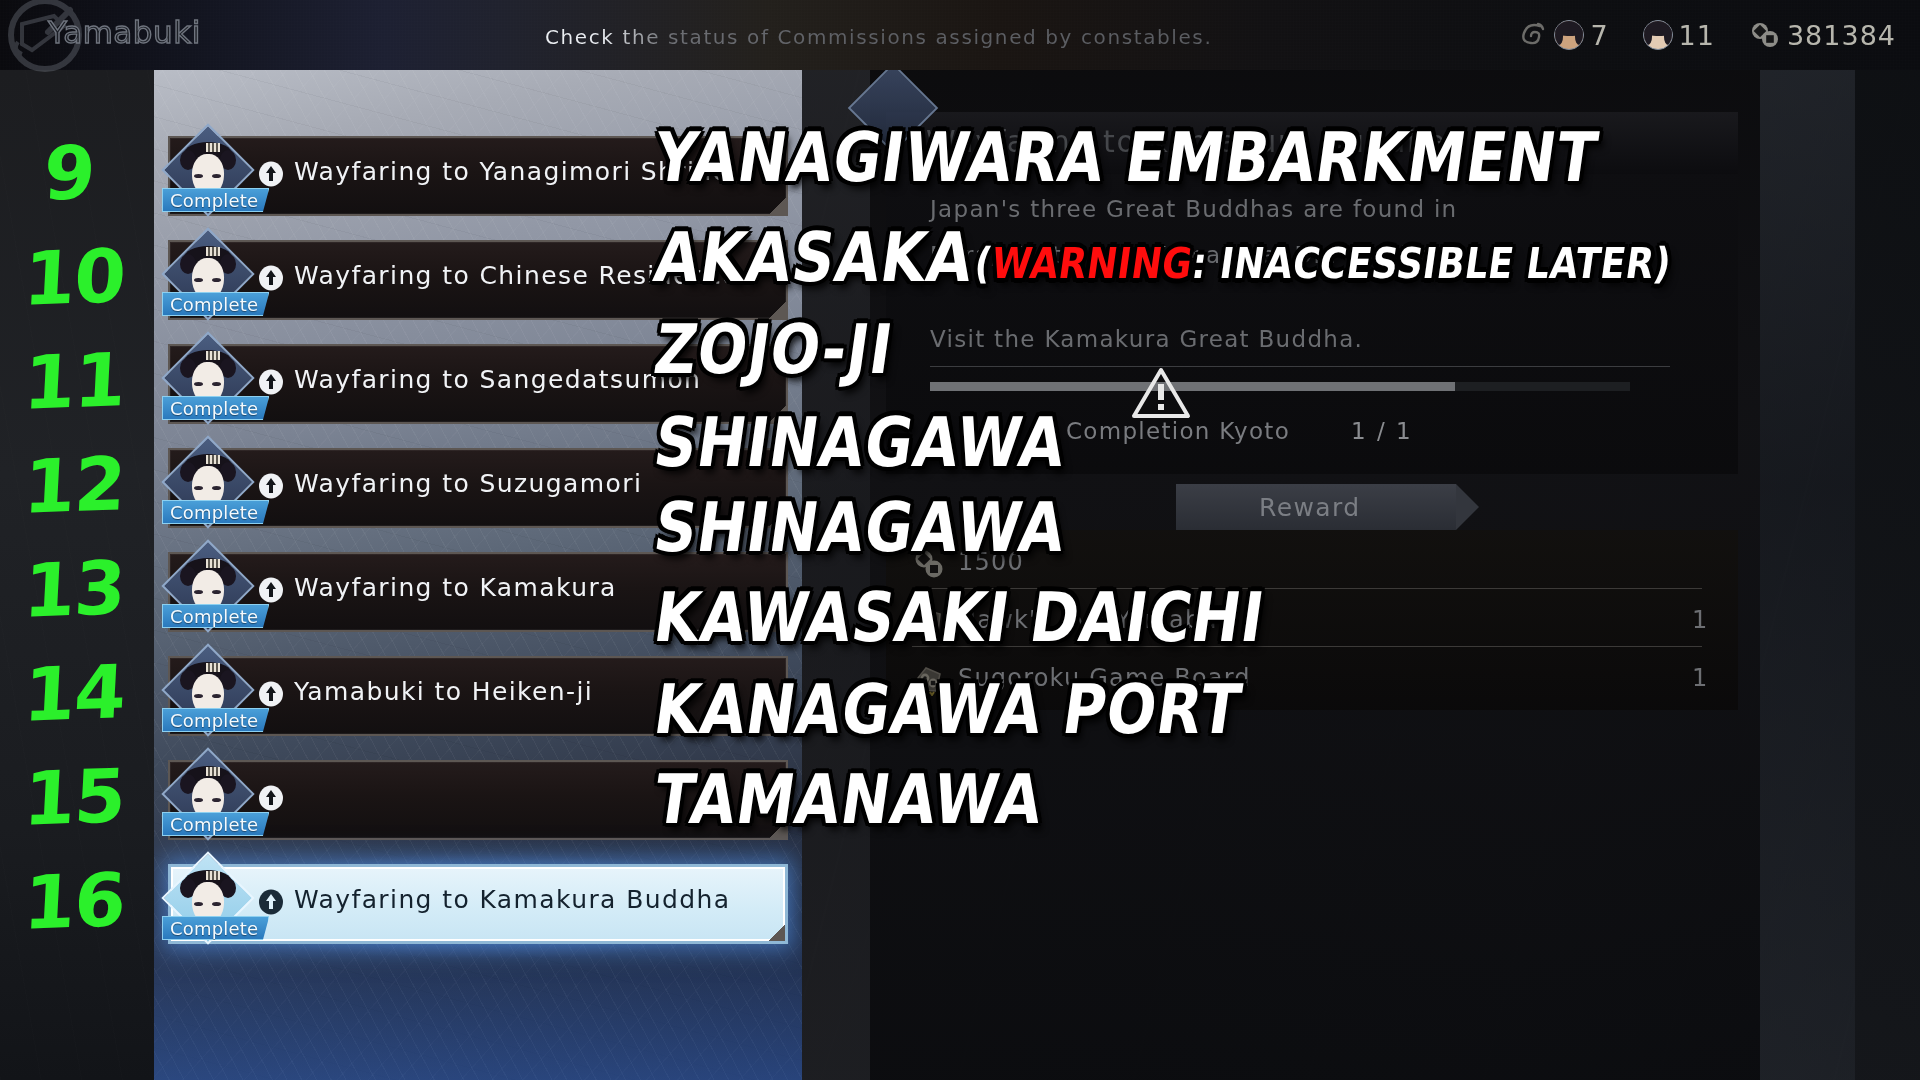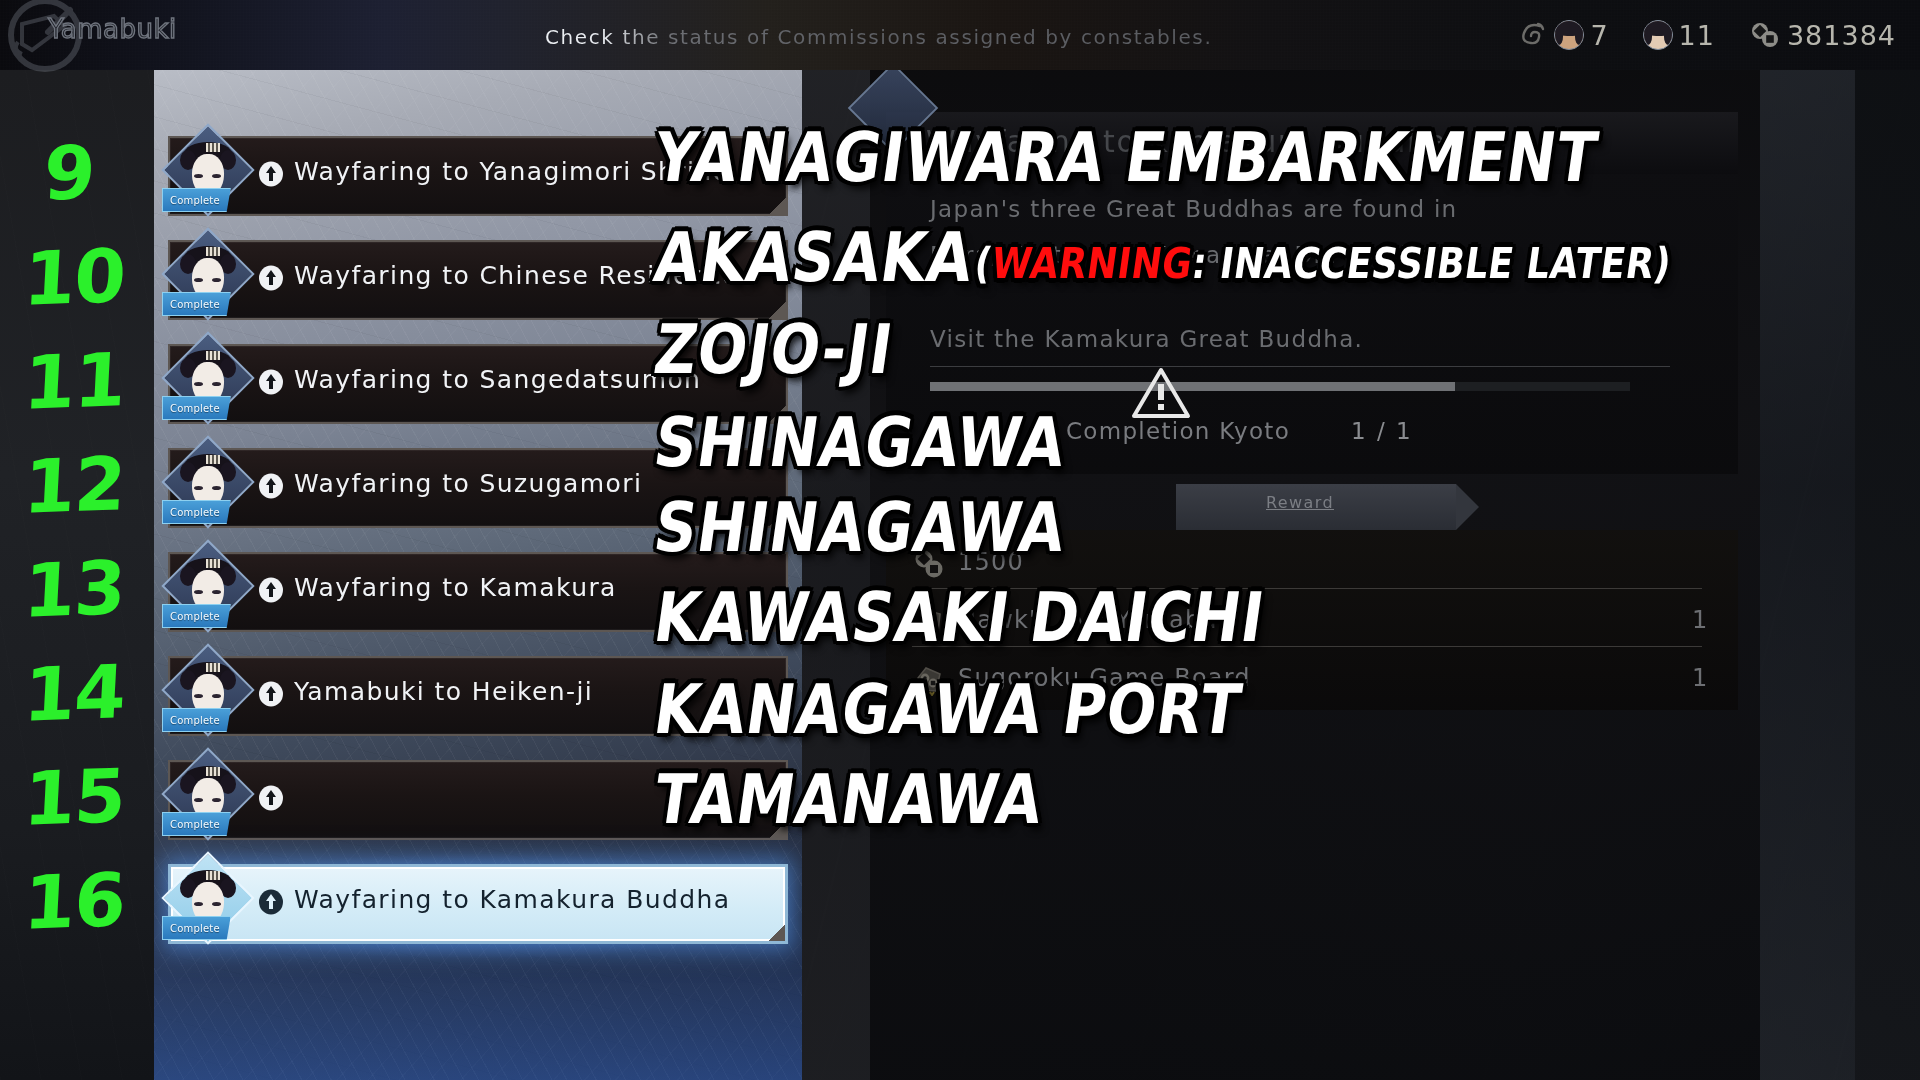--- a/index.html
+++ b/index.html
@@ -27,21 +27,21 @@
     background:linear-gradient(180deg,#0a0a0c,#111114 40%,#0b0c0f);opacity:.92;}
 
   
   #topbar{position:absolute;left:0;top:0;width:1920px;height:70px;z-index:30;
     background:linear-gradient(90deg,#0a0a0e 0%,#12141f 10%,#1d2032 20%,#20222e 26%,#23201c 40%,#1a1512 52%,#121113 66%,#0d0e11 82%,#0b0c10 100%);}
   #topbar .noise{position:absolute;inset:0;opacity:.5;
     background:repeating-linear-gradient(0deg,rgba(255,255,255,.012) 0 1px,transparent 1px 3px),
                repeating-linear-gradient(90deg,rgba(255,255,255,.010) 0 1px,transparent 1px 3px);}
   .logo-wrap{position:absolute;left:4px;top:-4px;width:170px;height:78px;}
   .logo-mark{position:absolute;left:4px;top:2px;width:74px;height:74px;opacity:.42;}
-  .logo-text{position:absolute;left:44px;top:18px;font-size:26px;letter-spacing:.5px;
+  .logo-text{position:absolute;left:44px;top:18px;font-size:31px;letter-spacing:.5px;
     color:#1c1f26;-webkit-text-stroke:1.4px #6f747e;font-family:"DejaVu Sans",sans-serif;}
   #subtitle{position:absolute;left:545px;top:25px;font-size:20px;letter-spacing:1.6px;
     background:linear-gradient(90deg,#eceff3 0%,#e6e9ee 9%,#6d6f74 18%,#5d5f64 45%,#5a5c61 100%);
     -webkit-background-clip:text;background-clip:text;color:transparent;white-space:nowrap;
     font-family:"DejaVu Sans",sans-serif;}
   .counters{position:absolute;right:24px;top:14px;height:42px;display:flex;align-items:center;gap:0;}
   .ctr{display:flex;align-items:center;gap:6px;margin-left:34px;}
   .ctr .num{font-size:27px;color:#b7b6ad;letter-spacing:1px;font-family:"DejaVu Sans",sans-serif;}
   .swirl{width:30px;height:30px;opacity:.55;}
   .portrait{width:30px;height:30px;border-radius:50%;border:1.5px solid #7d8a9c;overflow:hidden;position:relative;background:#cda37e;}
@@ -89,21 +89,21 @@
   .face .bunL{position:absolute;left:0px;top:10px;width:16px;height:20px;border-radius:50%;background:#1a1520;}
   .face .bunR{position:absolute;right:0px;top:10px;width:16px;height:20px;border-radius:50%;background:#1a1520;}
   .face .pin{position:absolute;left:26px;top:3px;width:14px;height:9px;background:#e8e2d6;}
   .face .pin i{position:absolute;top:0;width:2px;height:9px;background:#5c5850;}
   .face .eyeL,.face .eyeR{position:absolute;top:34px;width:9px;height:4px;border-radius:50%;background:#2b2430;}
   .face .eyeL{left:14px;} .face .eyeR{left:32px;}
   .face .mouth{position:absolute;left:25px;top:48px;width:7px;height:3px;border-radius:40%;background:#c0736e;}
 
   .badge{position:absolute;left:8px;top:58px;z-index:6;height:24px;padding:1px 10px 2px 7px;
     background:linear-gradient(180deg,#4a9fd8,#2a79bd);border:1px solid #8dd0f0;
-    color:#f4fbff;font-size:10px;line-height:22px;letter-spacing:.2px;
+    color:#f4fbff;font-size:18px;line-height:22px;letter-spacing:.2px;
     font-family:"DejaVu Sans",sans-serif;text-shadow:0 1px 1px rgba(0,0,0,.45);
     clip-path:polygon(0 0,100% 0,94% 100%,0 100%);}
 
   .rowicon{position:absolute;left:104px;top:31px;width:26px;height:26px;z-index:5;}
   .rowtext{position:absolute;left:140px;top:27px;z-index:5;font-size:25px;letter-spacing:1.4px;
     color:#f1f3f6;font-family:"DejaVu Sans",sans-serif;white-space:nowrap;}
   .row.sel .rowtext{color:#14222e;}
 
   .gnum{position:absolute;z-index:25;color:#2bf02b;font-size:74px;line-height:74px;
     font-family:"DejaVu Sans",sans-serif;font-weight:700;
@@ -126,22 +126,22 @@
   .pbar i{position:absolute;left:0;top:0;height:9px;width:75%;background:#6f7175;}
   .d-stat-l{position:absolute;left:180px;font-size:23px;letter-spacing:1.3px;color:#7a7c80;
     font-family:"DejaVu Sans",sans-serif;}
   .d-stat-v{position:absolute;left:465px;font-size:23px;letter-spacing:2px;color:#8a8c90;
     font-family:"DejaVu Sans",sans-serif;}
 
   .rewardtab{position:absolute;left:310px;top:372px;width:280px;height:46px;
     background:linear-gradient(180deg,#3b3e46,#2a2d34);}
   .rewardtab::after{content:"";position:absolute;right:-23px;top:0;width:0;height:0;
     border-top:23px solid transparent;border-bottom:23px solid transparent;border-left:23px solid #33363d;}
-  .rewardtab span{position:absolute;left:90px;top:9px;font-size:16px;letter-spacing:1.4px;color:#7b7e84;
-    font-family:"DejaVu Sans",sans-serif;text-decoration:underline;}
+  .rewardtab span{position:absolute;left:83px;top:9px;font-size:25px;letter-spacing:1.4px;color:#7b7e84;
+    font-family:"DejaVu Sans",sans-serif;}
   .rewardbox{position:absolute;left:20px;top:418px;width:852px;height:180px;
     background:linear-gradient(180deg,rgba(18,16,14,.9),rgba(10,9,9,.9));}
   .rw{position:absolute;left:26px;height:44px;}
   .rw .ic{position:absolute;left:0;top:6px;width:34px;height:32px;opacity:.72;}
   .rw .nm{position:absolute;left:46px;top:6px;font-size:24px;letter-spacing:1.2px;color:#6d6f73;
     font-family:"DejaVu Sans",sans-serif;white-space:nowrap;}
   .rw .qt{position:absolute;left:780px;top:6px;font-size:24px;color:#6d6f73;
     font-family:"DejaVu Sans",sans-serif;}
   .rwdiv{position:absolute;left:26px;width:790px;height:1px;background:#3c3a38;}
 

